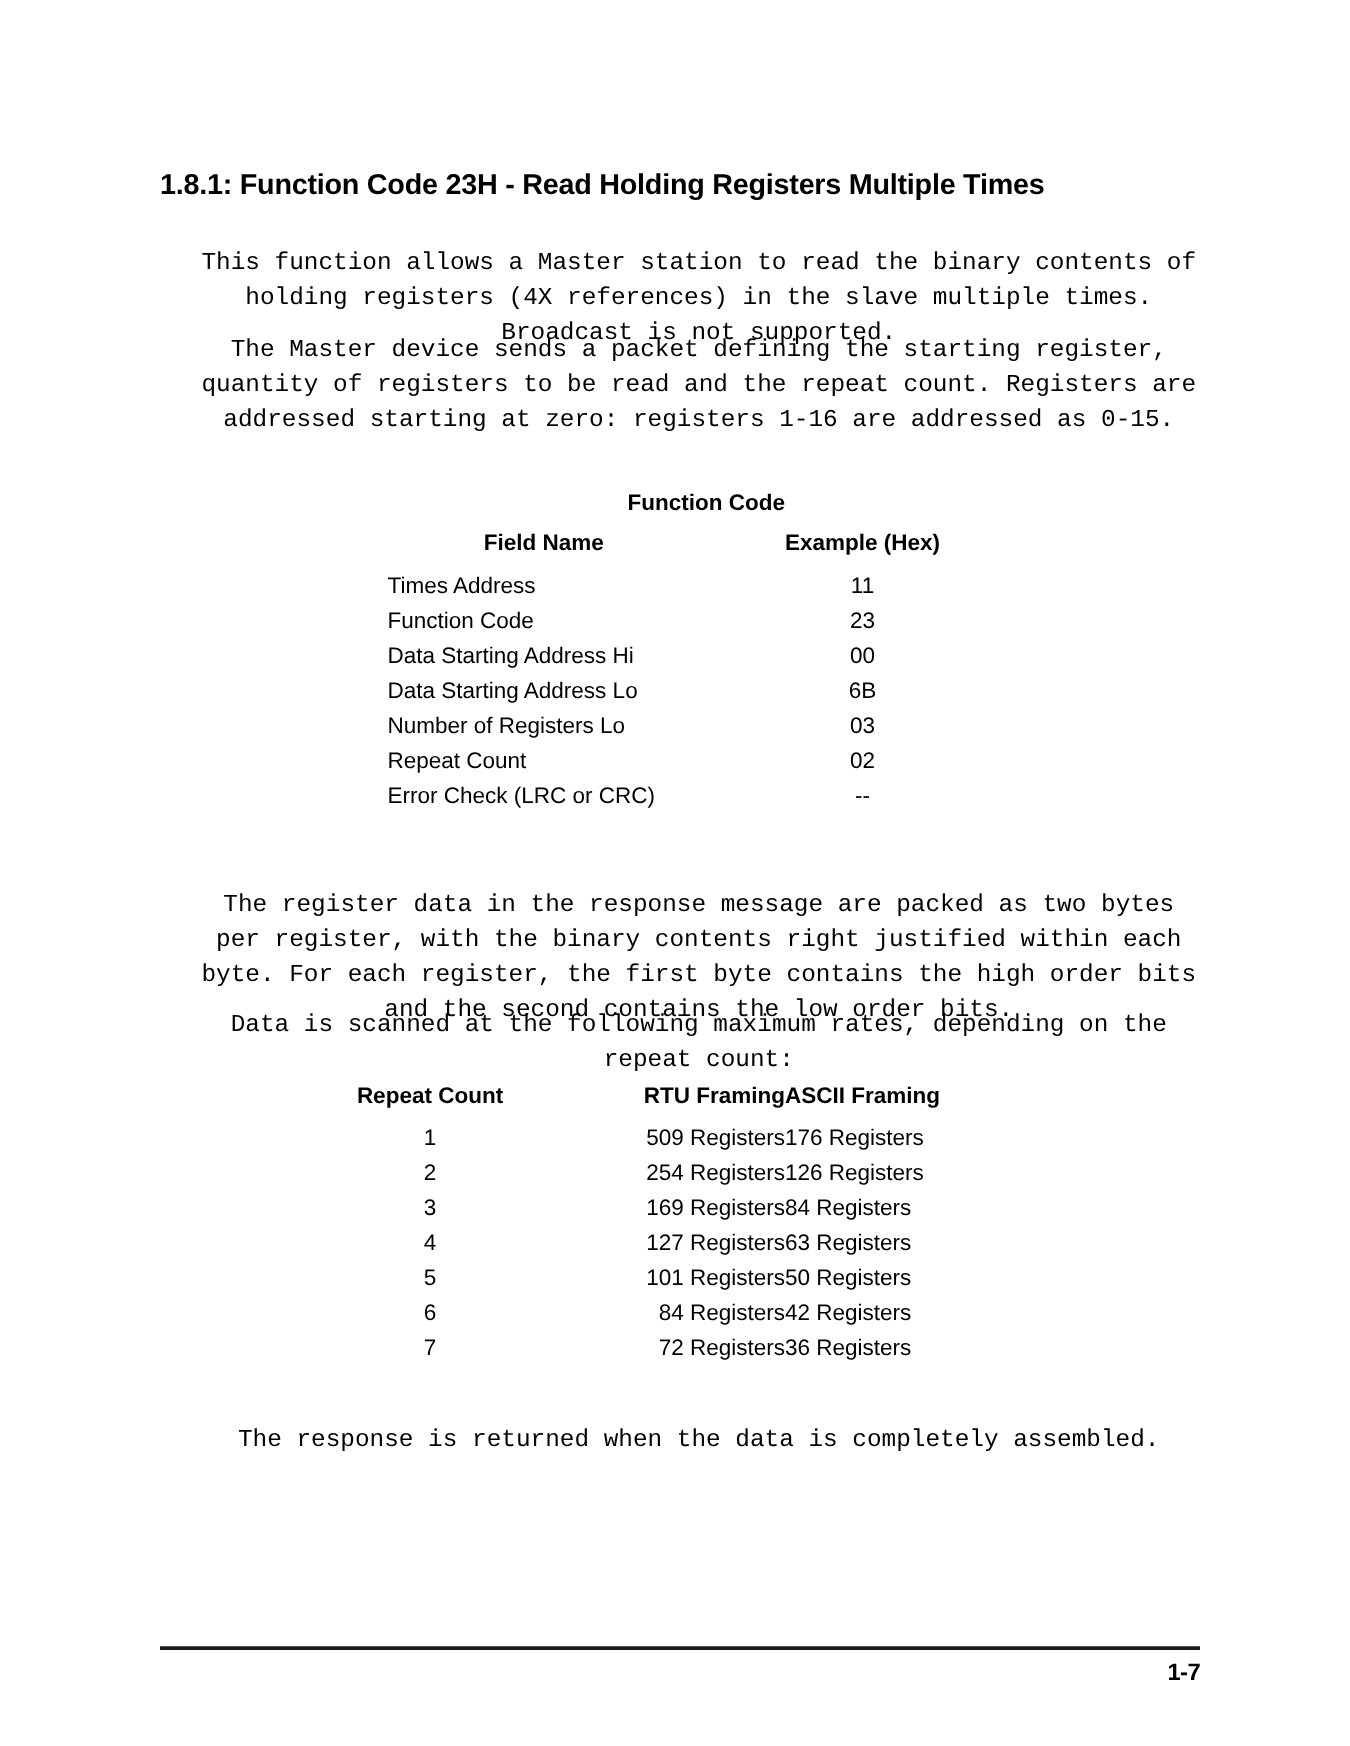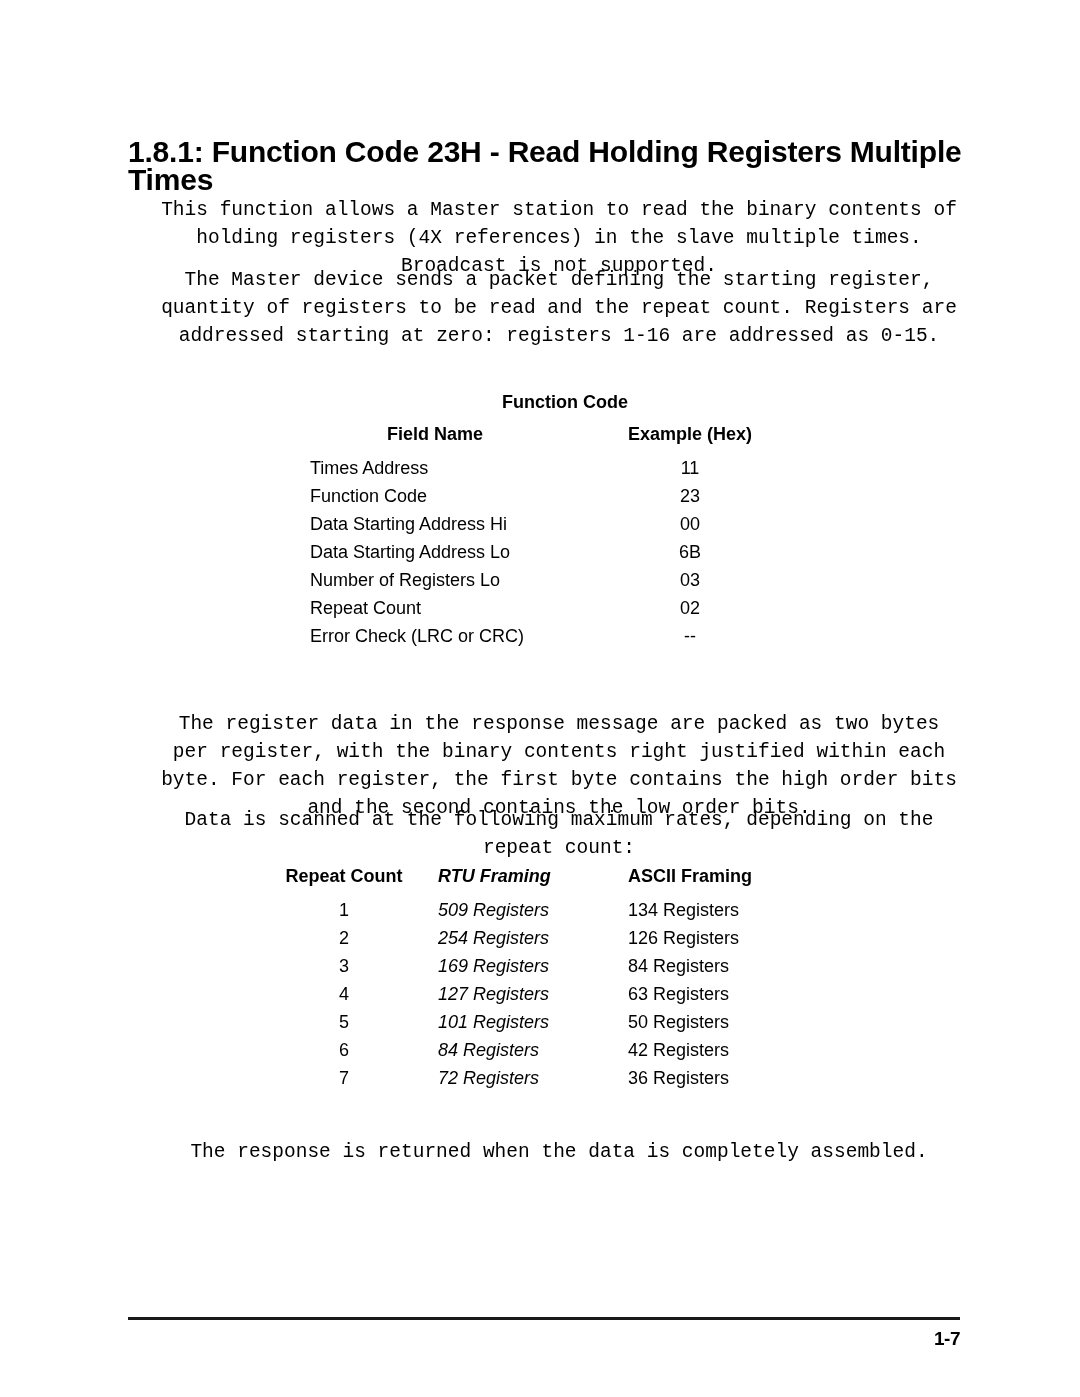--- a/index.html
+++ b/index.html
@@ -23,21 +23,21 @@
   }
 
   
   .section-heading {
     position: absolute;
     left: 128px;
     top: 118px;
     width: 840px;
     font-family: "Liberation Sans", "DejaVu Sans", sans-serif;
     font-weight: bold;
-    font-size: 30px;
+    font-size: 23px;
     letter-spacing: -0.2px;
     line-height: 28px;
     color: #000000;
   }
 
   
   .para {
     position: absolute;
     left: 158px;
     width: 802px;
@@ -88,21 +88,21 @@
   #table-function-code .col-value { width: 260px; text-align: center; }
   #table-function-code .hdr-row th { padding-bottom: 6px; }
   #table-function-code tbody td { line-height: 28px; }
 
   
   #table-scan-rates {
     left: 250px;
     top: 862px;
   }
   #table-scan-rates .col-repeat { width: 188px; text-align: center; }
-  #table-scan-rates .col-rtu    { width: 190px; text-align: left; font-style: italic; }
+  #table-scan-rates .col-rtu    { width: 190px; text-align: right; }
   #table-scan-rates .col-ascii  { width: 200px; text-align: left; }
   #table-scan-rates .hdr-row th { padding-bottom: 6px; }
 
   
   .footer-rule {
     position: absolute;
     left: 128px;
     top: 1317px;
     width: 832px;
     height: 0;
@@ -182,21 +182,21 @@
       <tr class="hdr-row">
         <th class="col-repeat">Repeat Count</th>
         <th class="col-rtu">RTU Framing</th>
         <th class="col-ascii">ASCII Framing</th>
       </tr>
     </thead>
     <tbody>
       <tr>
         <td class="col-repeat">1</td>
         <td class="col-rtu">509 Registers</td>
-        <td class="col-ascii">134 Registers</td>
+        <td class="col-ascii">176 Registers</td>
       </tr>
       <tr>
         <td class="col-repeat">2</td>
         <td class="col-rtu">254 Registers</td>
         <td class="col-ascii">126 Registers</td>
       </tr>
       <tr>
         <td class="col-repeat">3</td>
         <td class="col-rtu">169 Registers</td>
         <td class="col-ascii">84 Registers</td>

